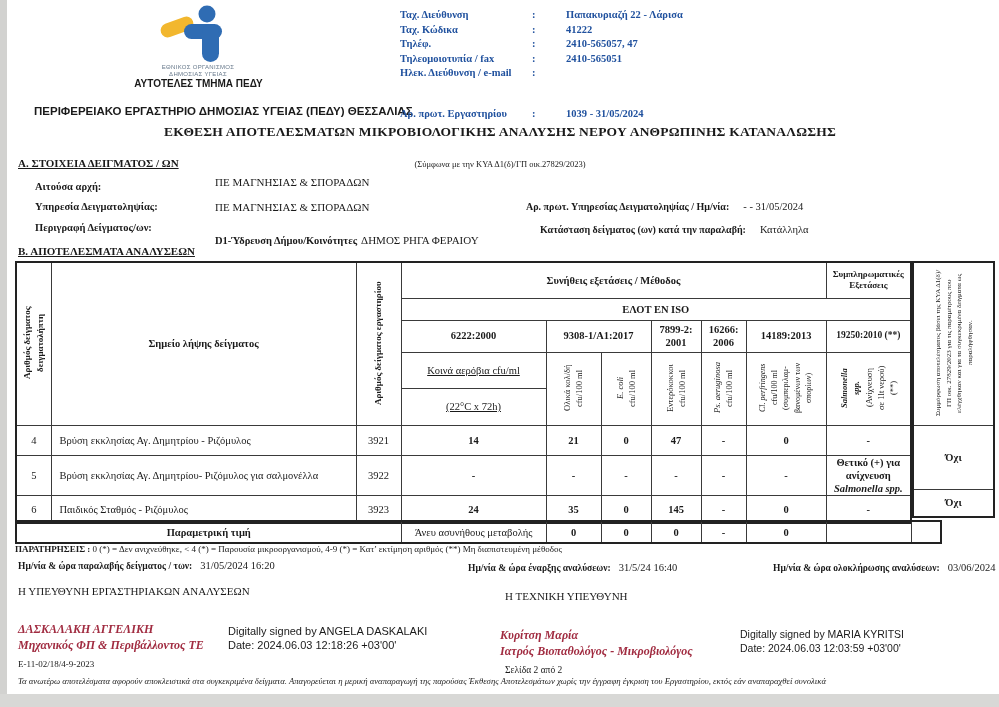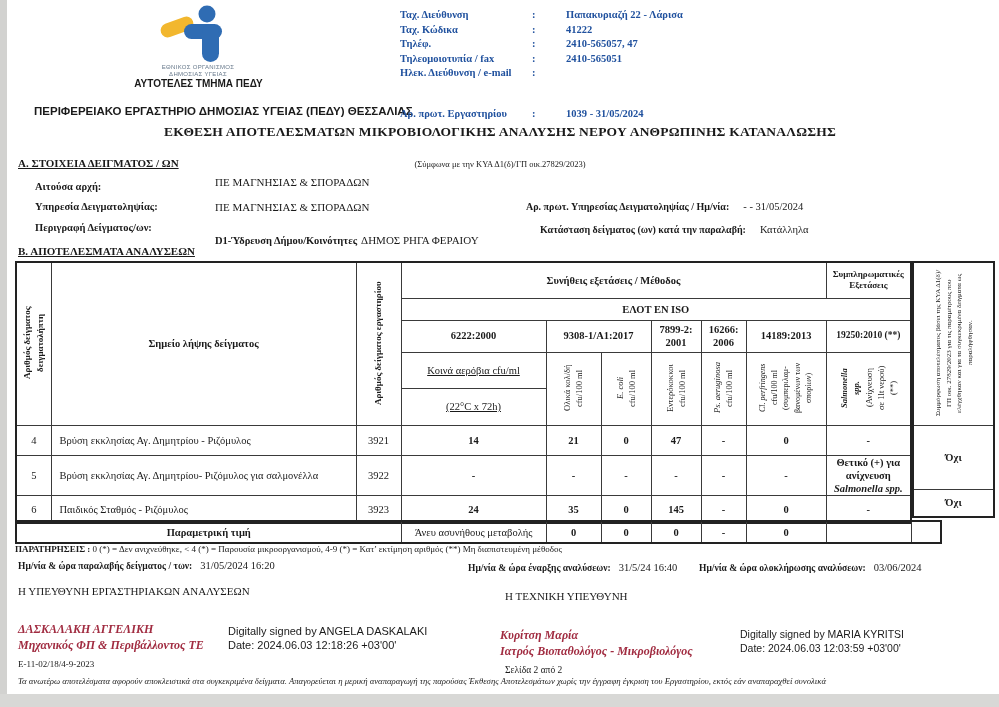--- a/index.html
+++ b/index.html
@@ -350,21 +350,21 @@
   </div>
 
   <div class="abs date-item" style="left:18px; top:560px;">
     <span class="d-label">Ημ/νία &amp; ώρα παραλαβής δείγματος / των:</span>
     <span class="d-value">31/05/2024 16:20</span>
   </div>
   <div class="abs date-item" style="left:468px; top:562px;">
     <span class="d-label">Ημ/νία &amp; ώρα έναρξης αναλύσεων:</span>
     <span class="d-value">31/5/24 16:40</span>
   </div>
-  <div class="abs date-item" style="left:699px; top:562px;">
+  <div class="abs date-item" style="left:773px; top:562px;">
     <span class="d-label">Ημ/νία &amp; ώρα ολοκλήρωσης αναλύσεων:</span>
     <span class="d-value">03/06/2024</span>
   </div>
 
   <div class="abs role" style="left:18px; top:585px;">Η ΥΠΕΥΘΥΝΗ ΕΡΓΑΣΤΗΡΙΑΚΩΝ ΑΝΑΛΥΣΕΩΝ</div>
   <div class="abs role" style="left:505px; top:590px;">Η ΤΕΧΝΙΚΗ ΥΠΕΥΘΥΝΗ</div>
 
   <div class="abs sig-name" style="left:18px; top:622px;">
     <div>ΔΑΣΚΑΛΑΚΗ ΑΓΓΕΛΙΚΗ</div>
     <div>Μηχανικός ΦΠ &amp; Περιβάλλοντος ΤΕ</div>

